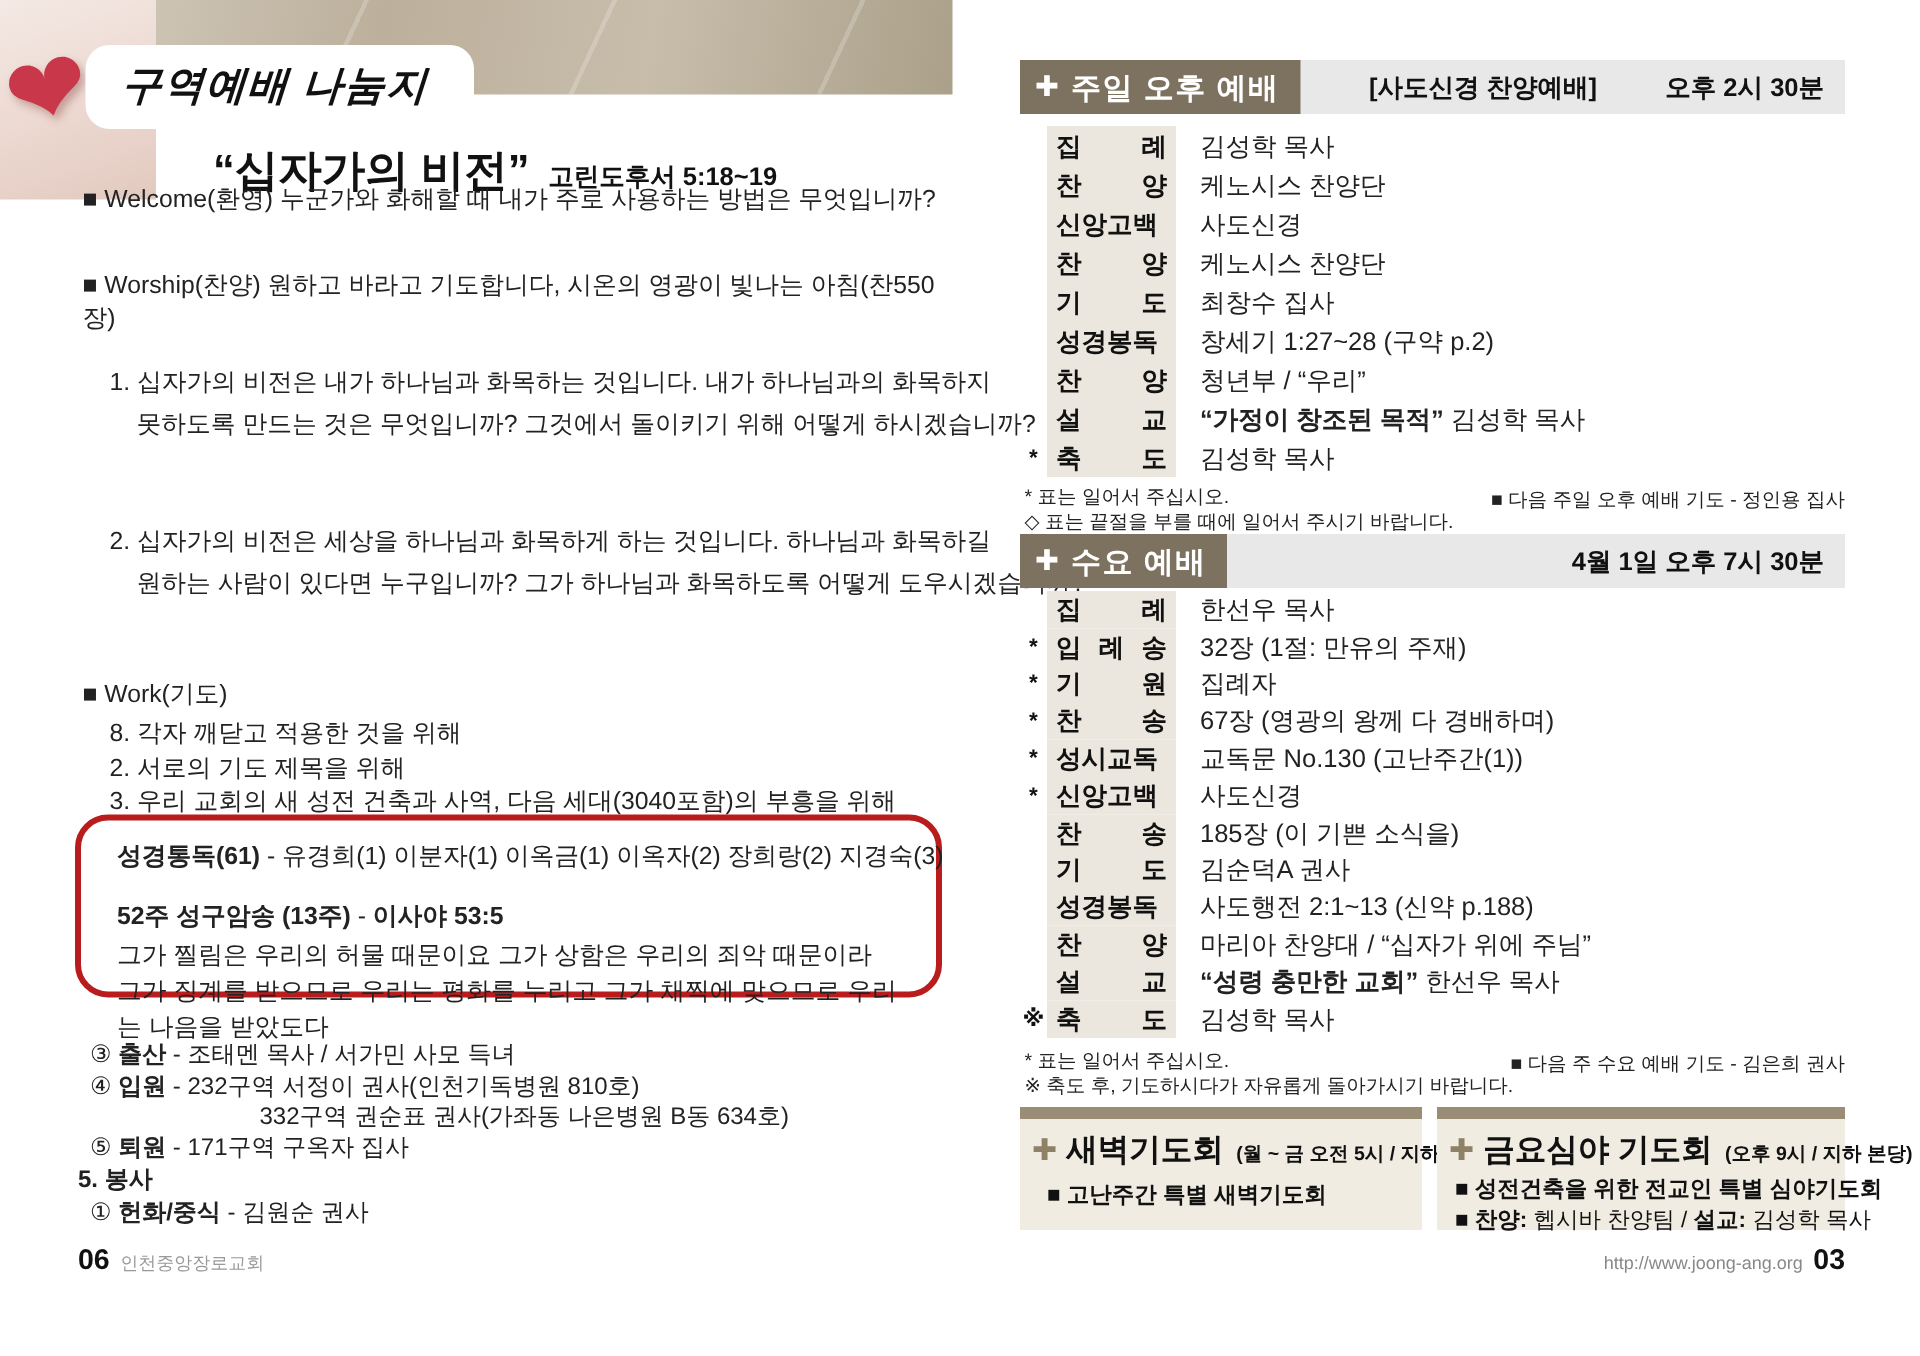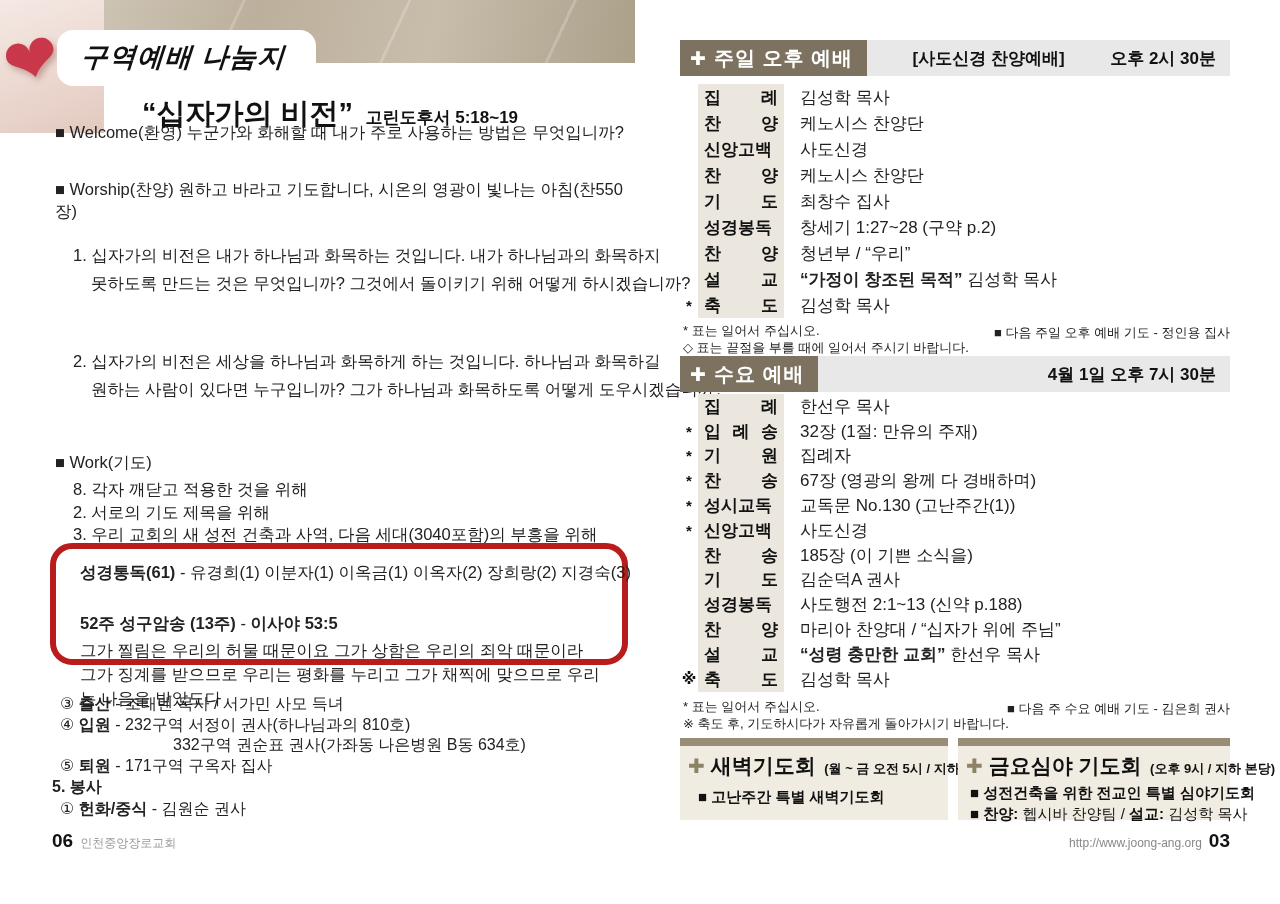--- a/index.html
+++ b/index.html
@@ -40,25 +40,25 @@
   .sec-word{top:236px;}
   .sec-work{top:452px;}
   .sec .head{font-size:16.5px;color:#222;}
   .word-item{margin-top:5px;line-height:28px;padding-left:18px;}
   .word-item.second{margin-top:50px;}
   .word-item div{white-space:nowrap;}
   .word-item .cont{padding-left:18px;}
   .work-items{margin-top:4px;line-height:22.5px;padding-left:18px;}
   .round-box{
     position:absolute;left:50px;top:543px;width:578px;height:122px;
-    border:6px solid #b91c1c;border-radius:22px;box-sizing:border-box;
+    border:4px solid #b91c1c;border-radius:22px;box-sizing:border-box;
     padding:13px 22px 0 24px;font-size:16.5px;color:#222;
   }
   .round-box .l1{white-space:nowrap;}
-  .round-box .l2{margin-top:29px;white-space:nowrap;}
+  .round-box .l2{margin-top:18px;white-space:nowrap;}
   .round-box .verses{margin-top:3px;line-height:24px;}
   .news{position:absolute;left:60px;top:694px;font-size:16px;line-height:20.5px;color:#222;}
   .news .cont{padding-left:113px;}
   .news b{font-weight:800;}
   .bonsa{position:absolute;left:52px;top:776px;font-size:16px;color:#222;}
   .bonsa .bt{font-weight:800;line-height:22px;}
   .bonsa .items{padding-left:8px;line-height:22px;}
   .footer-left{position:absolute;left:52px;top:830px;}
   .footer-left .num{font-size:19px;font-weight:800;color:#111;}
   .footer-left .church{font-size:12px;color:#999;margin-left:7px;}
@@ -161,21 +161,21 @@
     <b>52주 성구암송 (13주)</b><span> - </span><b>이사야 53:5</b>
   </div>
   <div class="verses" id="verse-lines">
       <div>그가 찔림은 우리의 허물 때문이요 그가 상함은 우리의 죄악 때문이라</div>
       <div>그가 징계를 받으므로 우리는 평화를 누리고 그가 채찍에 맞으므로 우리는 나음을 받았도다</div>
     </div>
 </div>
 
 <div class="news" id="news-list">
     <div><span>③ </span><b>출산</b><span> -  조태멘 목사 / 서가민 사모 득녀</span></div>
-    <div><span>④ </span><b>입원</b><span> -  232구역 서정이 권사(하나님과의 810호)</span></div>
+    <div><span>④ </span><b>입원</b><span> -  232구역 서정이 권사(인천기독병원 810호)</span></div>
     <div class="cont">332구역 권순표 권사(가좌동 나은병원 B동 634호)</div>
     <div><span>⑤ </span><b>퇴원</b><span> -  171구역 구옥자 집사</span></div>
   </div>
 
 <div class="bonsa">
   <div class="bt">5. 봉사</div>
   <div class="items" id="bonsa-list">
       <div><span>① </span><b>헌화/중식</b><span>  -  김원순 권사</span></div>
     </div>
 </div>

